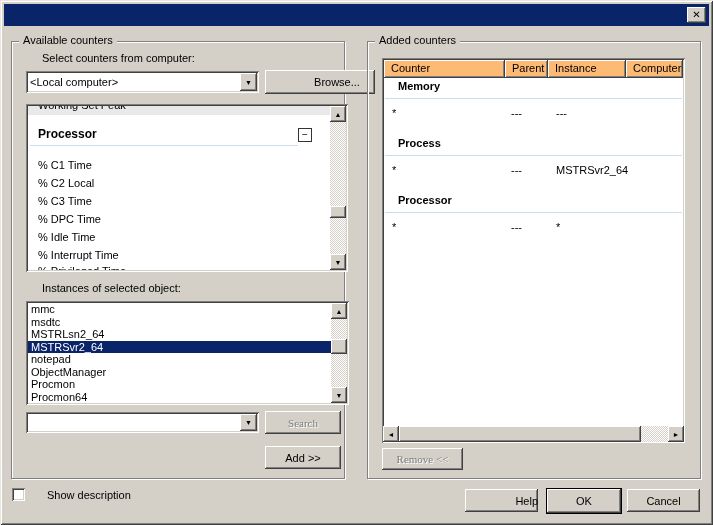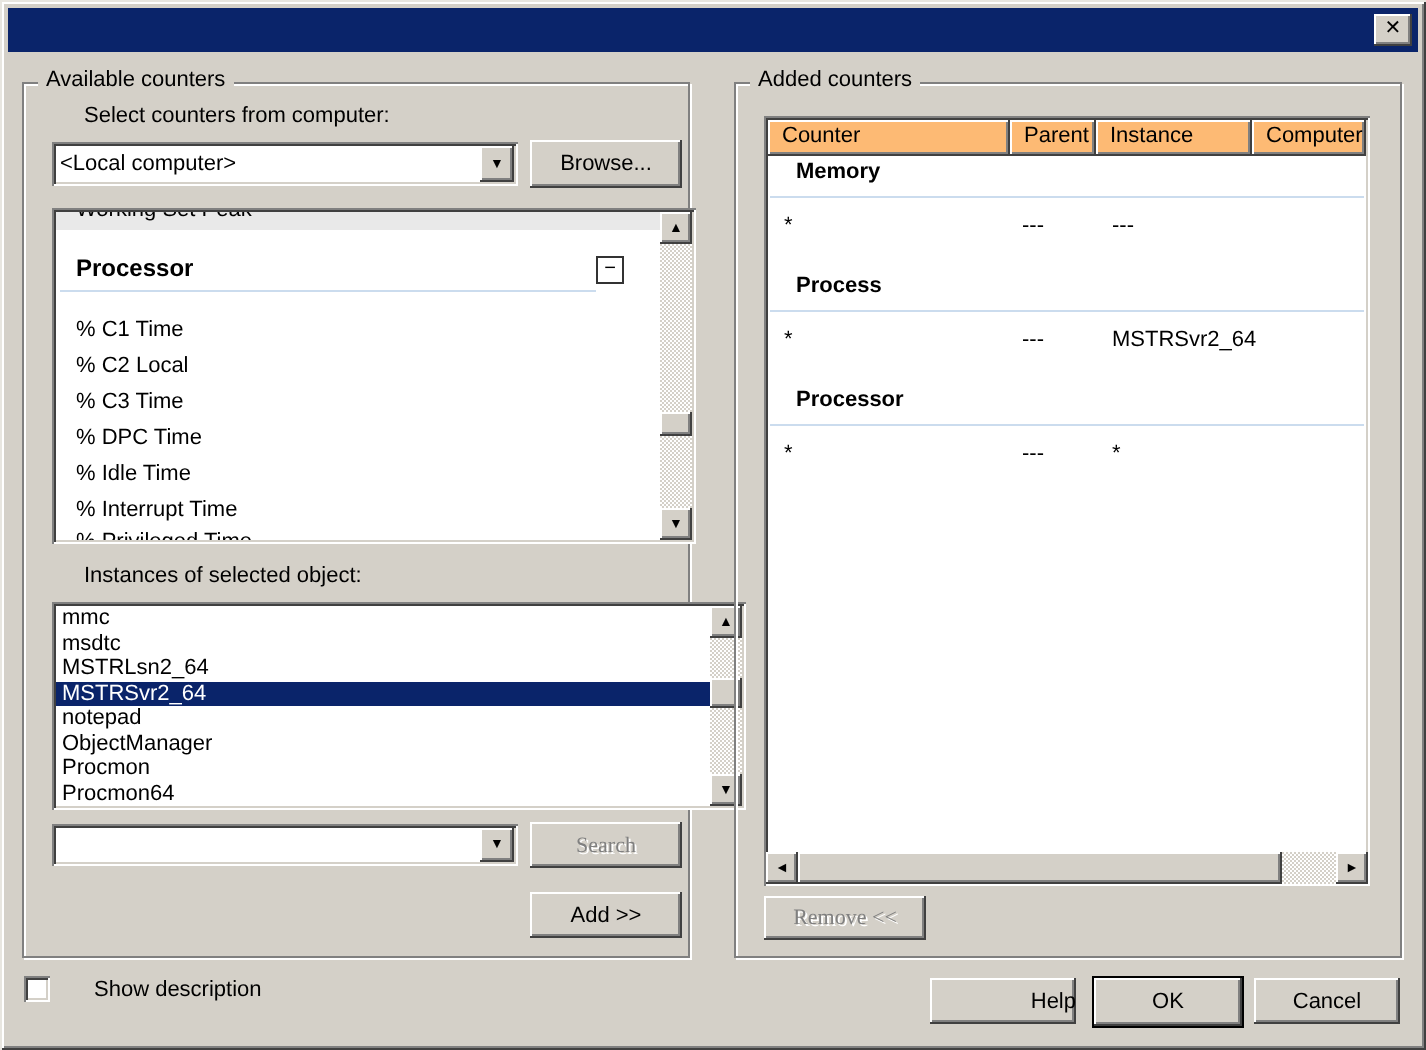--- a/index.html
+++ b/index.html
@@ -129,21 +129,21 @@
 
     <div class="label" style="left:14px;top:10px;">Select counters from computer:</div>
 
     <div class="combo sunken" style="left:14px;top:29px;width:233px;height:22px;">
       <span class="combo-text">&lt;Local computer&gt;</span>
       <span class="combo-arrow">
         <span>▼</span>
       </span>
     </div>
 
-    <div class="btn" style="left:253px;top:28px;width:76px;height:24px;">
+    <div class="btn" style="left:253px;top:28px;width:76px;height:24px;padding-left:34px;">
       <span>Browse...</span>
     </div>
 
     <div class="listbox sunken" style="left:14px;top:62px;width:322px;height:168px;">
       <div class="list-inner">
         <div class="clip-top">
           <span>Working Set Peak</span>
         </div>
         <div style="position:relative;height:32px;">
           <span class="group-header" style="position:absolute;left:10px;top:12px;font-size:12px;">Processor</span>
@@ -170,21 +170,21 @@
         </div>
         <div class="scroll-thumb" style="top:100px;height:12px;"></div>
         <div class="scroll-arrow" style="bottom:0;">
           <span>▼</span>
         </div>
       </div>
     </div>
 
     <div class="label" style="left:14px;top:240px;">Instances of selected object:</div>
 
-    <div class="listbox sunken" style="left:14px;top:259px;width:323px;height:104px;padding-left:24px;">
+    <div class="listbox sunken" style="left:14px;top:259px;width:323px;height:104px;">
       <div class="list-inner">
         <div class="inst-item">mmc</div>
         <div class="inst-item">msdtc</div>
         <div class="inst-item">MSTRLsn2_64</div>
         <div class="inst-item selected">MSTRSvr2_64</div>
         <div class="inst-item">notepad</div>
         <div class="inst-item">ObjectManager</div>
         <div class="inst-item">Procmon</div>
         <div class="inst-item">Procmon64</div>
       </div>

